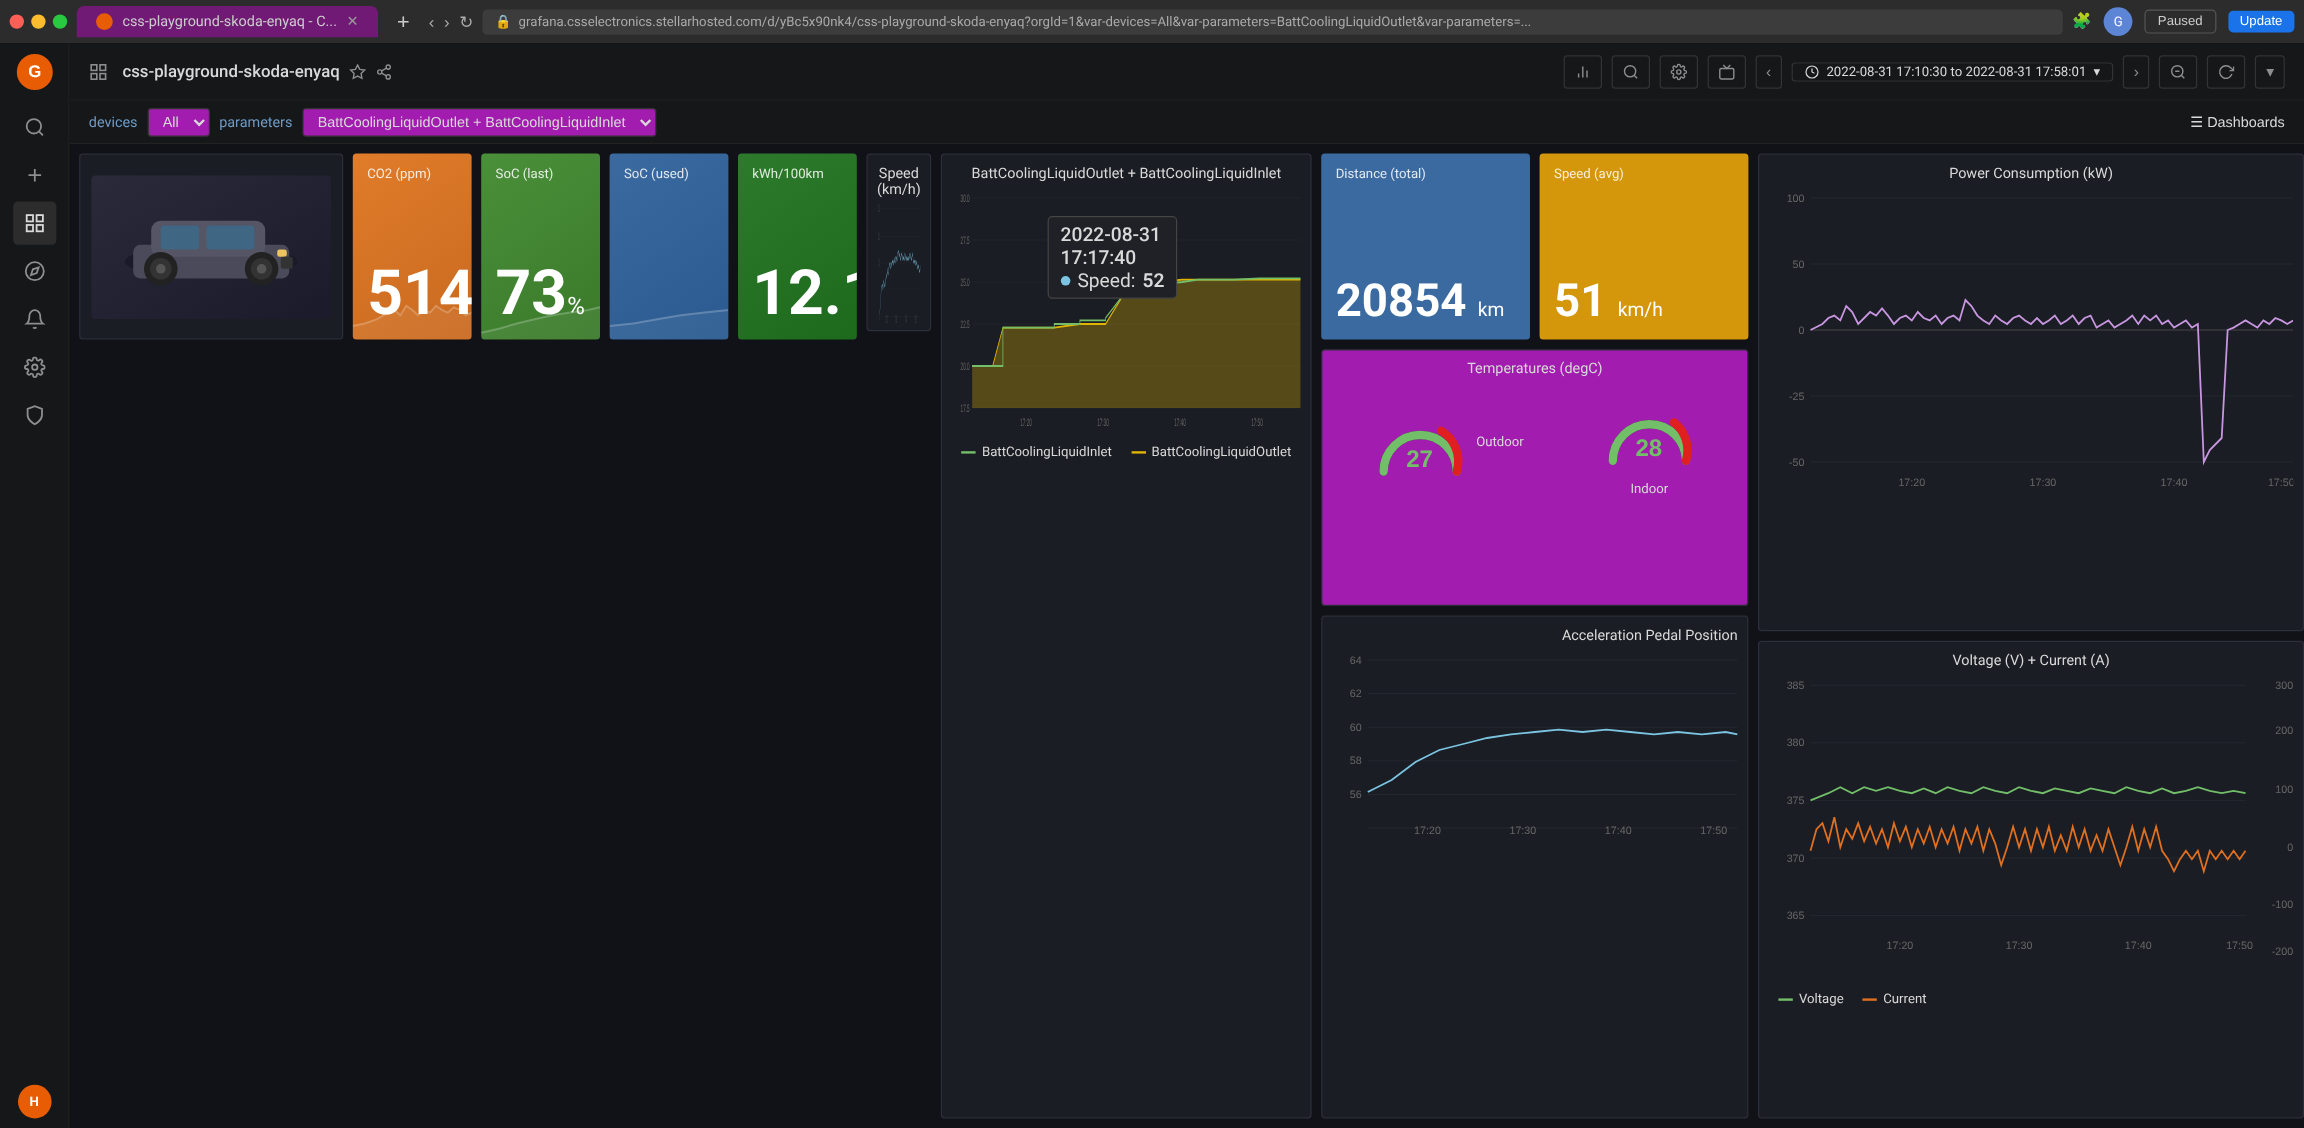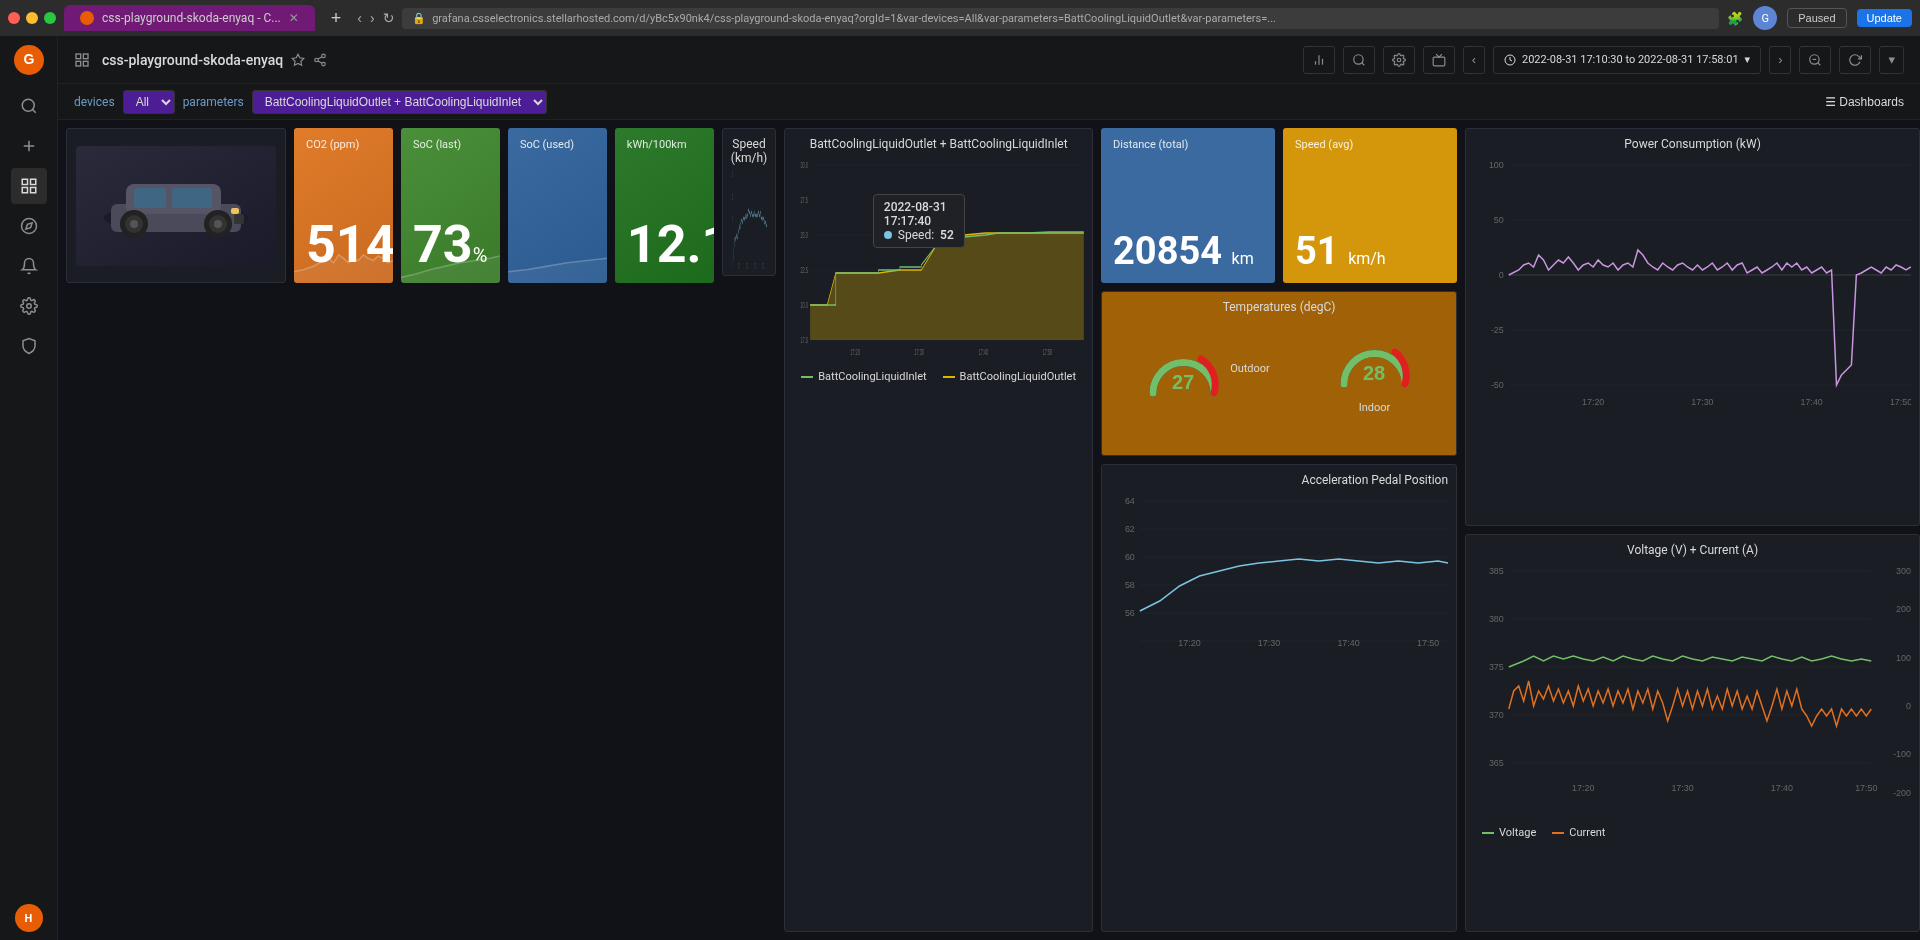--- a/index.html
+++ b/index.html
@@ -28,26 +28,26 @@
     .sidebar-icon.active { background: #2c2c2c; color: #d9d9d9; }
     .sidebar-bottom { margin-top: auto; }
     .avatar { width: 28px; height: 28px; border-radius: 50%; background: #e85d04; display: flex; align-items: center; justify-content: center; font-size: 11px; color: white; font-weight: bold; }
 
     
     .main-content { flex: 1; display: flex; flex-direction: column; overflow: hidden; }
     .top-bar { height: 48px; background: #161719; border-bottom: 1px solid #222; display: flex; align-items: center; padding: 0 16px; gap: 12px; }
     .dashboard-title { font-size: 14px; color: #d9d9d9; font-weight: 500; display: flex; align-items: center; gap: 8px; }
     .top-bar-actions { margin-left: auto; display: flex; align-items: center; gap: 8px; }
     .icon-btn { background: none; border: 1px solid #333; border-radius: 3px; padding: 4px 8px; color: #8e8e8e; cursor: pointer; font-size: 13px; height: 28px; display: flex; align-items: center; }
-    .time-range-btn { background: none; border: 1px solid #333; border-radius: 3px; padding: 4px 10px; color: #d9d9d9; cursor: pointer; font-size: 11px; height: 28px; display: flex; align-items: center; gap: 6px; }
+    .time-range-btn { background: none; border: 1px solid #333; border-radius: 3px; padding: 4px 10px; color: #d9d9d9; cursor: pointer; font-size: 11px; height: 16px; display: flex; align-items: center; gap: 6px; }
 
     
     .filter-bar { height: 36px; background: #161719; border-bottom: 1px solid #222; display: flex; align-items: center; padding: 0 16px; gap: 8px; }
     .filter-label { color: #6c9bc7; font-size: 12px; cursor: pointer; }
-    .filter-select { background: #4c1d95; border: 1px solid #333; border-radius: 3px; padding: 2px 8px; color: #d9d9d9; font-size: 12px; cursor: pointer; height: 24px; }
+    .filter-select { background: #a21caf; border: 1px solid #333; border-radius: 3px; padding: 2px 8px; color: #d9d9d9; font-size: 12px; cursor: pointer; height: 24px; }
     .dashboards-btn { margin-left: auto; color: #d9d9d9; font-size: 12px; cursor: pointer; border: none; background: none; }
 
     
     .dashboard-grid { flex: 1; overflow-y: auto; padding: 8px; background: #111217; display: flex; flex-direction: column; gap: 8px; }
     
     .stat-card { flex: 1; border-radius: 3px; display: flex; flex-direction: column; padding: 10px 12px; position: relative; overflow: hidden; }
     .stat-card-orange { background: linear-gradient(145deg, #e07c2a 0%, #c96a20 100%); }
     .stat-card-green { background: linear-gradient(145deg, #4a8f3a 0%, #3a7a2a 100%); }
     .stat-card-blue { background: linear-gradient(145deg, #3a6aa0 0%, #2a5a90 100%); }
     .stat-card-blue2 { background: linear-gradient(145deg, #2a5a90 0%, #1a4a80 100%); }
@@ -304,21 +304,21 @@
 
 
             <div class="stat-card stat-card-dkgreen">
               <div class="stat-label">kWh/100km</div>
               <div class="stat-value" style="font-size:52px;">12.1</div>
             </div>
           </div>
 
           <div style="background:#1a1d23;border:1px solid #2c2f3a;border-radius:3px;padding:8px;height:148px;position:relative;">
             <div style="text-align:center;font-size:12px;color:#d9d9d9;margin-bottom:4px;">Speed (km/h)</div>
-            <div style="position:absolute;top:65px;left:150px;background:#1f2126;border:1px solid #444;border-radius:4px;padding:5px 10px;font-size:12px;z-index:10;">
+            <div style="position:absolute;top:51px;left:150px;background:#1f2126;border:1px solid #444;border-radius:4px;padding:5px 10px;font-size:16px;z-index:10;">
               <div style="color:#d9d9d9;font-weight:500;">2022-08-31 17:17:40</div>
               <div style="display:flex;align-items:center;gap:6px;">
                 <span style="width:8px;height:8px;border-radius:50%;background:#7bc4e2;display:inline-block;"></span>
                 <span>Speed:</span>
                 <span style="font-weight:600;">52</span>
               </div>
             </div>
             <svg width="100%" height="100" viewBox="0 0 680 100" preserveAspectRatio="none">
 
               <line x1="40" y1="5" x2="680" y2="5" stroke="#2c2f3a" stroke-width="0.5"></line>
@@ -392,21 +392,21 @@
               </div>
             </div>
             <div style="flex:1;background:#d4960a;border-radius:3px;padding:10px 12px;display:flex;flex-direction:column;">
               <div style="font-size:11px;color:rgba(255,255,255,0.85);">Speed (avg)</div>
               <div style="margin-top:auto;font-size:38px;font-weight:700;color:white;">
                 <span>51</span> <span style="font-size:16px;font-weight:400;">km/h</span>
               </div>
             </div>
           </div>
 
-          <div style="background:#a16207;border:1px solid #2c2f3a;border-radius:3px;padding:8px;height:165px;">
+          <div style="background:#a21caf;border:1px solid #2c2f3a;border-radius:3px;padding:8px;height:214px;">
             <div style="text-align:center;font-size:12px;color:#d9d9d9;margin-bottom:8px;">Temperatures (degC)</div>
             <div style="display:flex;justify-content:space-around;align-items:center;">
 
               <div style="display:flex;flex-direction:row;align-items:center;gap:4px;">
                 <svg width="85" height="75" viewBox="0 0 85 75">
                   <defs>
                     <linearGradient id="gaugeGrad1" x1="0%" y1="0%" x2="100%" y2="0%">
                       <stop offset="0%" style="stop-color:#73bf69"></stop>
                       <stop offset="100%" style="stop-color:#73bf69"></stop>
                     </linearGradient>

